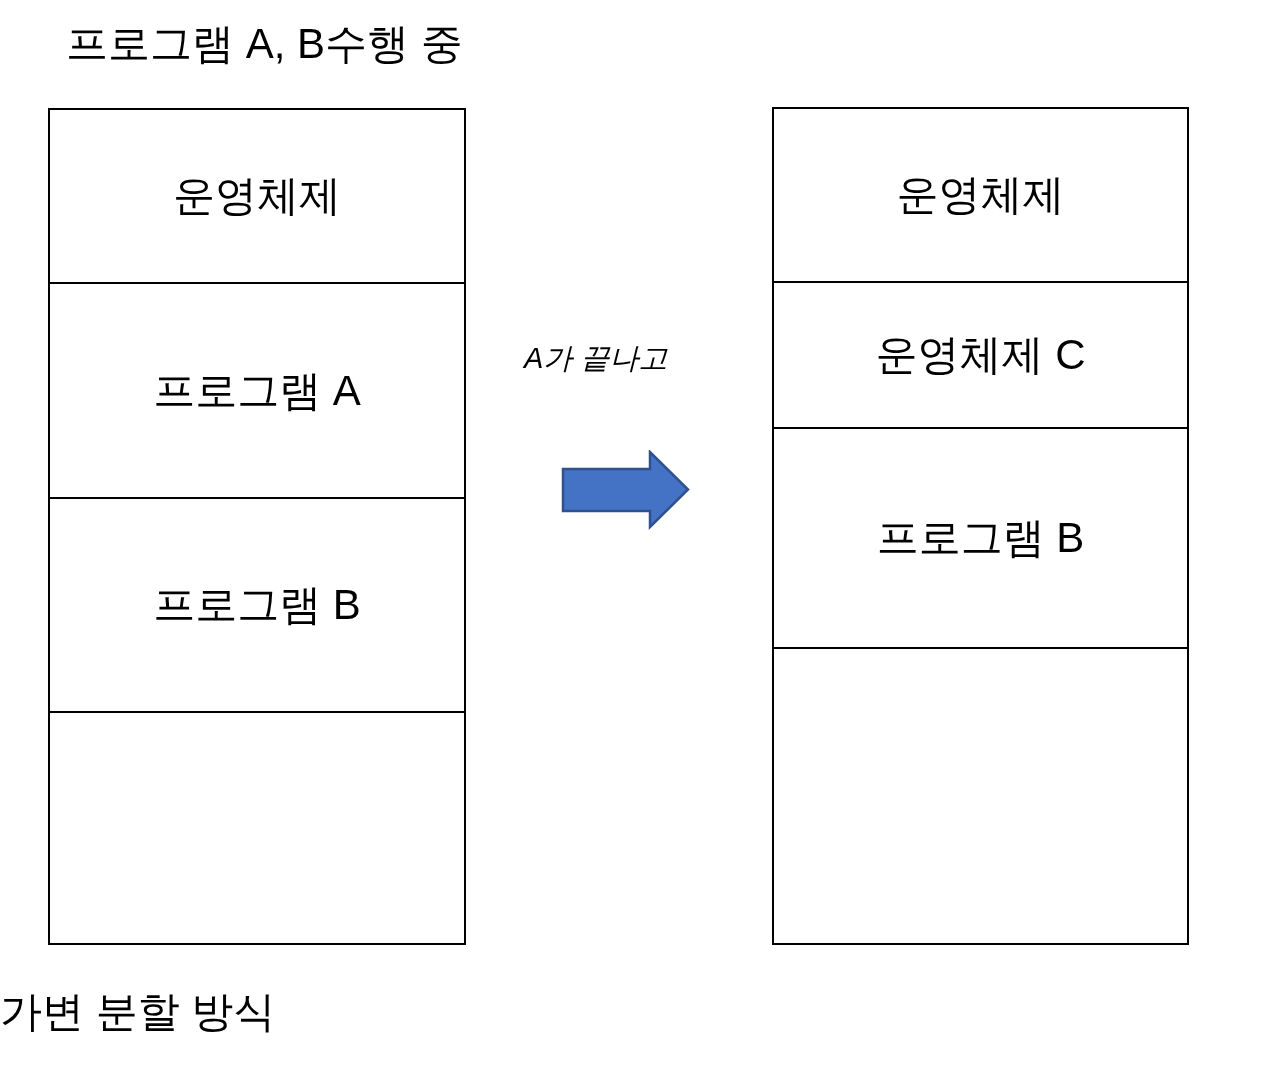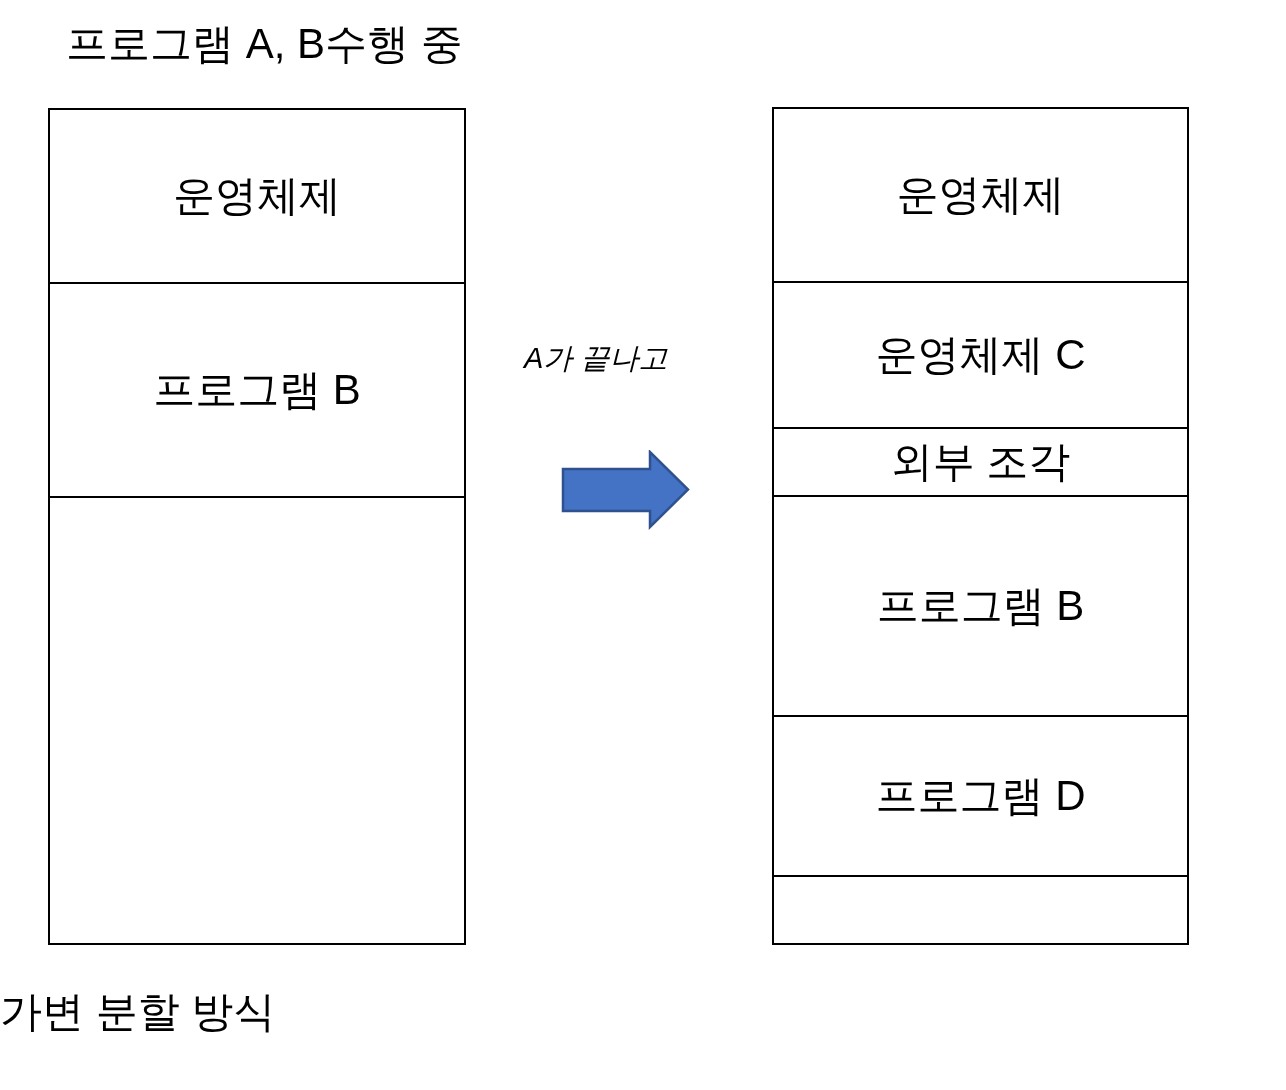--- a/index.html
+++ b/index.html
@@ -88,20 +88,23 @@
 </style>
 </head>
 <body>
 
 <div class="abs diagram-title">프로그램 A, B수행 중</div>
 
 <div class="abs mem-column before">
   <div class="mem-cell" style="height:172px">
     <span>운영체제</span>
   </div>
+  <div class="mem-cell" style="height:213px">
+    <span>프로그램 A</span>
+  </div>
   <div class="mem-cell" style="height:212px">
     <span>프로그램 B</span>
   </div>
   <div class="mem-cell last">
     <span></span>
   </div>
 </div>
 
 <div class="abs transition-note">
   <div>A가 끝나고</div>
@@ -111,27 +114,21 @@
   <polygon stroke-width="2.5" points="2,19 89,19 89,2 127,39.5 89,77 89,61 2,61" fill="#4472C4"></polygon>
 </svg>
 
 <div class="abs mem-column after">
   <div class="mem-cell" style="height:172px">
     <span>운영체제</span>
   </div>
   <div class="mem-cell" style="height:144px">
     <span>운영체제 C</span>
   </div>
-  <div class="mem-cell" style="height:66px">
-    <span>외부 조각</span>
-  </div>
   <div class="mem-cell" style="height:218px">
     <span>프로그램 B</span>
-  </div>
-  <div class="mem-cell" style="height:158px">
-    <span>프로그램 D</span>
   </div>
   <div class="mem-cell last">
     <span></span>
   </div>
 </div>
 
 <div class="abs diagram-caption">가변 분할 방식</div>
 
 </body></html>

